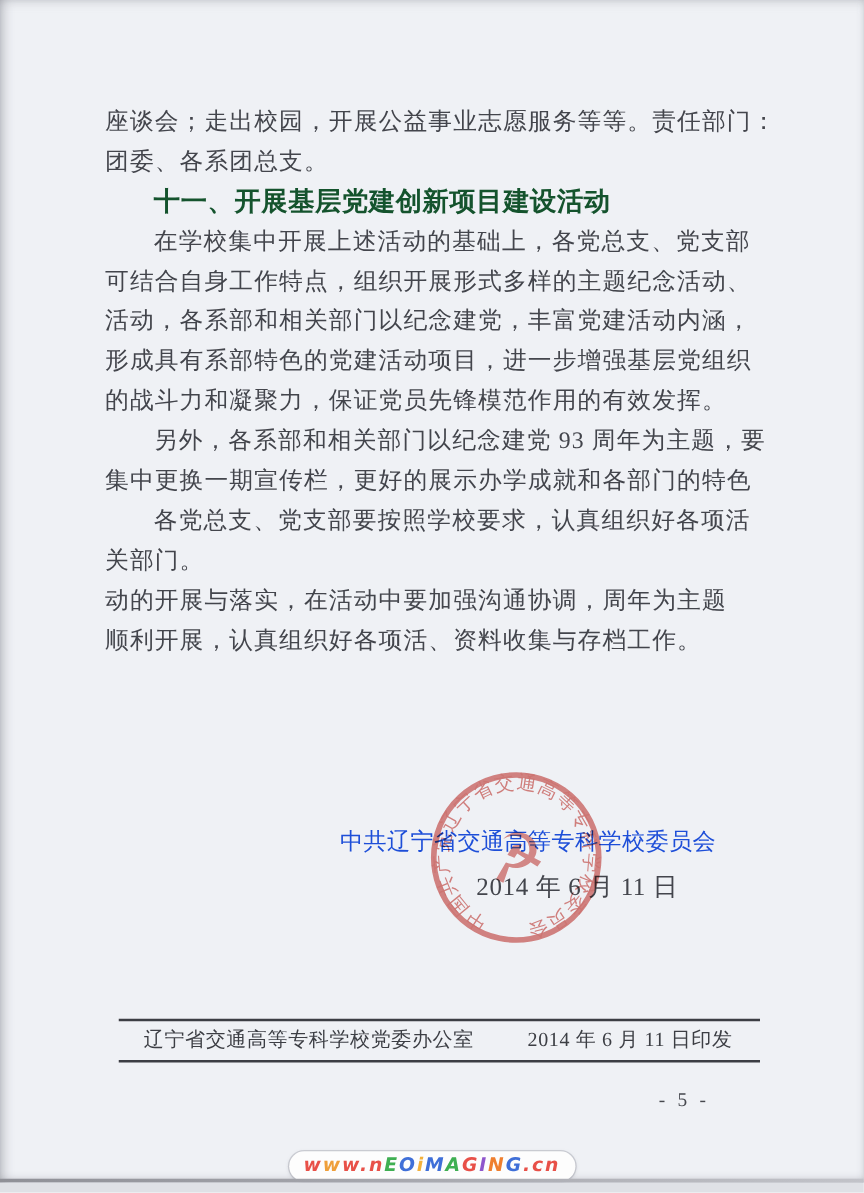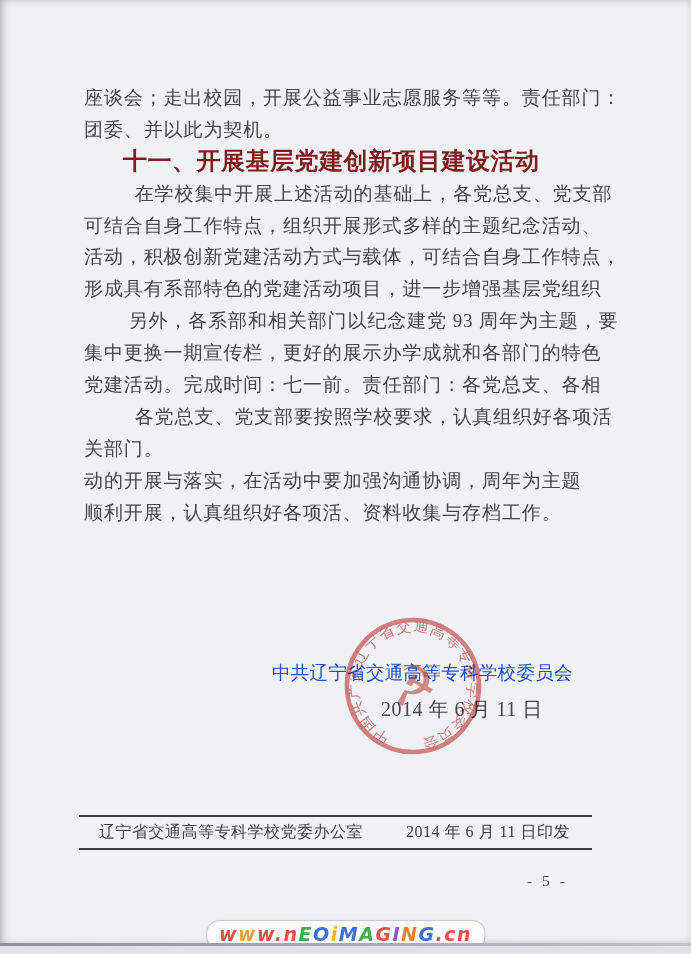--- a/index.html
+++ b/index.html
@@ -21,74 +21,74 @@
     background:linear-gradient(to right,#8f9097,#c2c3c9);
   }
   .body-text{
     position:absolute;left:84px;top:82px;width:540px;
     color:#43454c;
   }
   .line{
     height:31.9px;line-height:31.9px;white-space:nowrap;
     font-size:19px;letter-spacing:0.9px;
   }
-  .line.indent{padding-left:39px;text-align:center;}
+  .line.indent{padding-left:39px;}
   .line.heading{
     padding-left:39px;font-weight:bold;
-    font-family:Liberation Serif, serif;
-    font-size:24px;letter-spacing:0.5px;color:#7f1d1d;
+    font-family:Liberation Sans, sans-serif;
+    font-size:21px;letter-spacing:0.5px;color:#14532d;
   }
   .sig-name{
     position:absolute;left:272px;top:660px;
     font-size:18.5px;letter-spacing:0.3px;color:#1d4ed8;white-space:nowrap;
   }
   .sig-date{
     position:absolute;left:360px;top:696px;
     font-size:20px;letter-spacing:0.5px;color:#43454c;white-space:nowrap;padding-left:21px;
   }
   .stamp{
     position:absolute;left:338px;top:611px;width:150px;height:150px;
     mix-blend-mode:multiply;opacity:.85;
   }
   .footer{
-    position:absolute;left:79px;top:815px;width:471px;height:31px;
+    position:absolute;left:95px;top:815px;width:471px;height:31px;
     border-top:2px solid #3c3e44;border-bottom:2px solid #3c3e44;
     display:flex;align-items:center;justify-content:space-between;
     padding:0 22px 0 20px;
     font-size:16px;color:#3c3e44;letter-spacing:0.5px;white-space:nowrap;gap:26px;
   }
   .page-number{
     position:absolute;left:527px;top:872px;
     font-size:15.5px;letter-spacing:3px;color:#46484e;white-space:nowrap;
   }
   .watermark{
     position:absolute;left:50%;top:921px;transform:translateX(-50%);
     background:#fdfdfd;border-radius:12px;padding:2px 12px 4px;
     box-shadow:0 0 0 1px rgba(175,177,186,.55),0 1px 3px rgba(150,152,160,.5);
     font-family:"DejaVu Sans",sans-serif;
-    font-weight:bold;font-style:italic;font-size:19px;letter-spacing:1.5px;
+    font-weight:bold;font-style:italic;font-size:15px;letter-spacing:1.5px;
     white-space:nowrap;
   }
 </style>
 </head>
 <body>
 
 <div class="page">
 
   <div class="body-text" id="bodyText">
       <div class="line normal">座谈会；走出校园，开展公益事业志愿服务等等。责任部门：</div>
-      <div class="line normal">团委、并以此为契机。</div>
+      <div class="line normal">团委、各系团总支。</div>
       <div class="line heading">十一、开展基层党建创新项目建设活动</div>
       <div class="line indent">在学校集中开展上述活动的基础上，各党总支、党支部</div>
       <div class="line normal">可结合自身工作特点，组织开展形式多样的主题纪念活动、</div>
-      <div class="line normal">活动，积极创新党建活动方式与载体，可结合自身工作特点，</div>
+      <div class="line normal">活动，各系部和相关部门以纪念建党，丰富党建活动内涵，</div>
       <div class="line normal">形成具有系部特色的党建活动项目，进一步增强基层党组织</div>
+      <div class="line normal">的战斗力和凝聚力，保证党员先锋模范作用的有效发挥。</div>
       <div class="line indent">另外，各系部和相关部门以纪念建党 93 周年为主题，要</div>
       <div class="line normal">集中更换一期宣传栏，更好的展示办学成就和各部门的特色</div>
-      <div class="line normal">党建活动。完成时间：七一前。责任部门：各党总支、各相</div>
       <div class="line indent">各党总支、党支部要按照学校要求，认真组织好各项活</div>
       <div class="line normal">关部门。</div>
       <div class="line normal">动的开展与落实，在活动中要加强沟通协调，周年为主题</div>
       <div class="line normal">顺利开展，认真组织好各项活、资料收集与存档工作。</div>
     </div>
 
   <div class="sig-name">中共辽宁省交通高等专科学校委员会</div>
   <div class="sig-date">2014 年 6 月 11 日</div>
 
   <svg class="stamp" viewBox="0 0 150 150">

